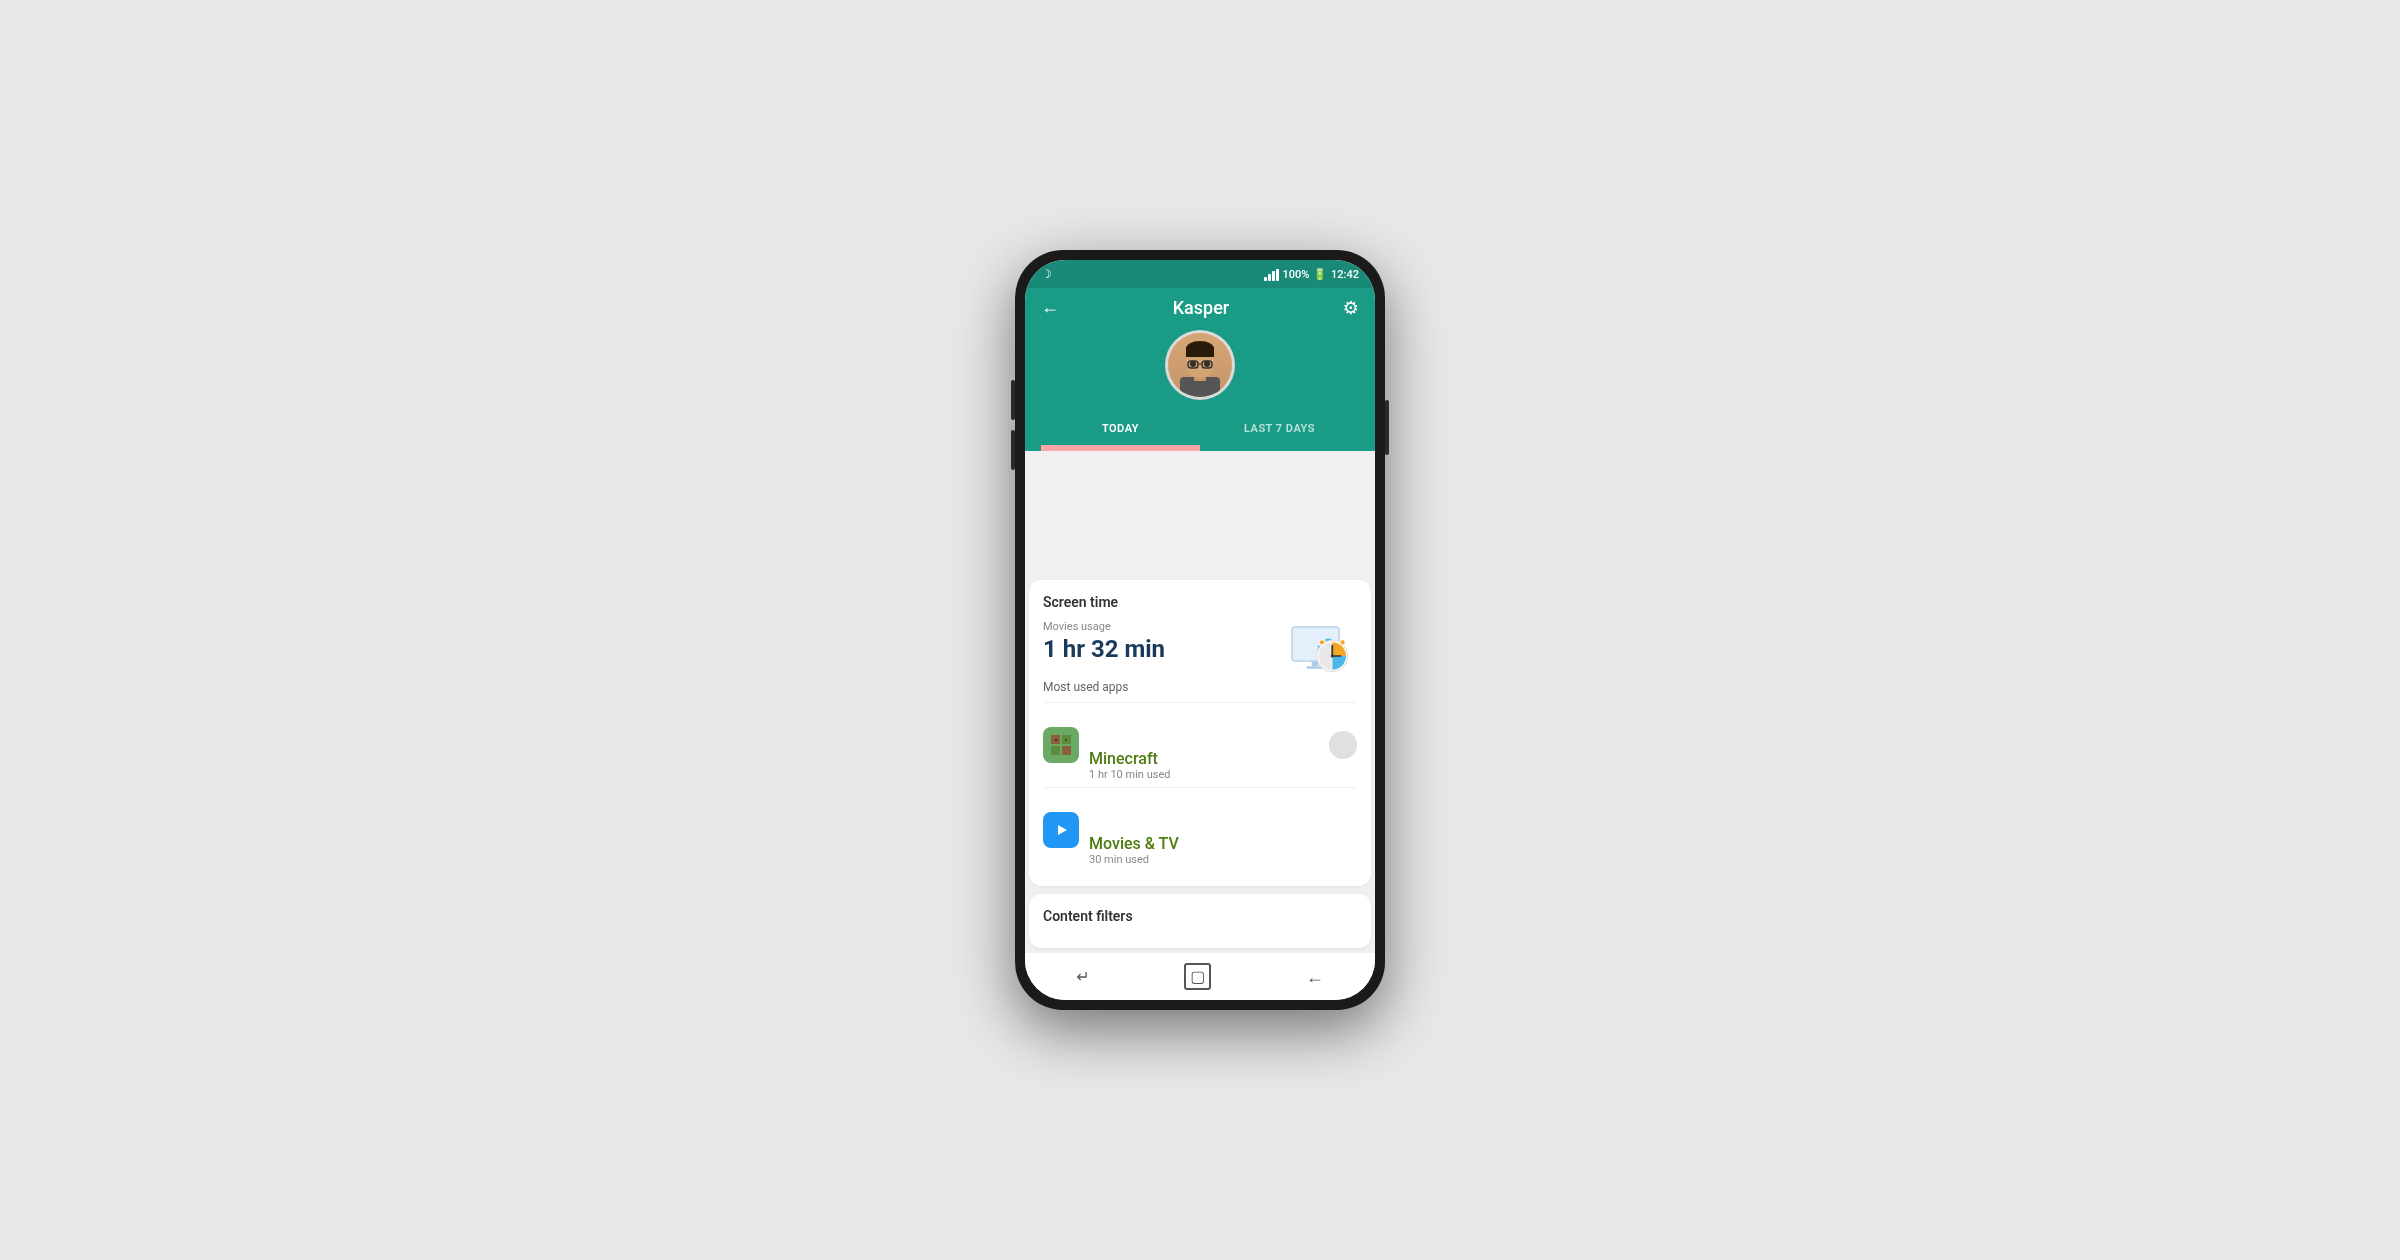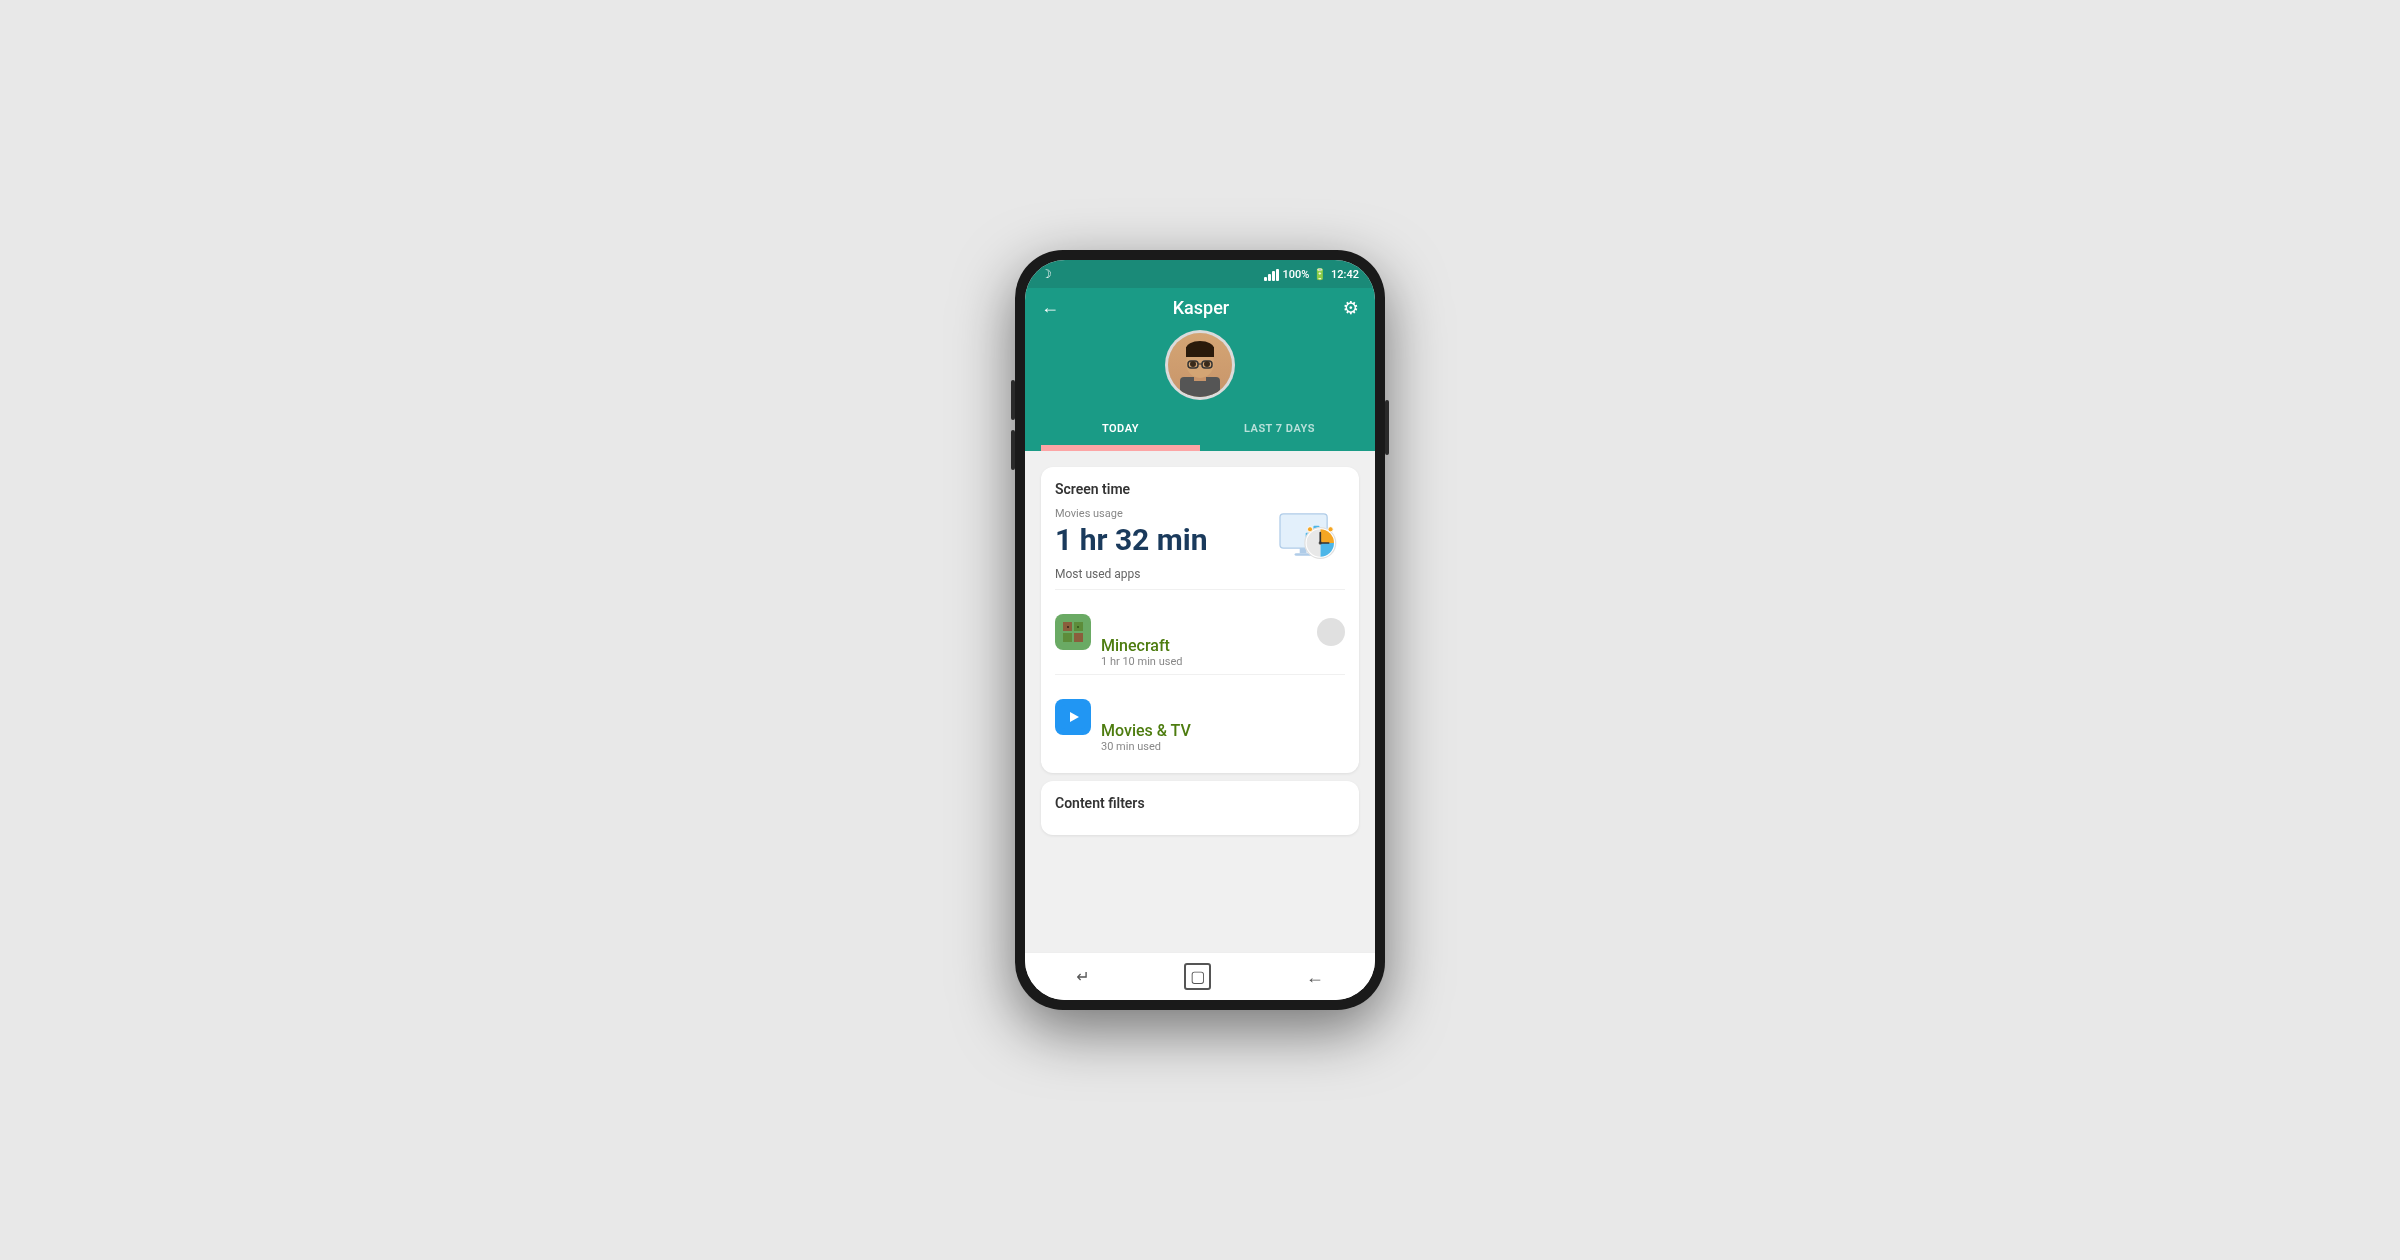--- a/index.html
+++ b/index.html
@@ -139,24 +139,25 @@
     .tab.active {
       color: white;
       border-bottom: 6px solid #fca5a5;
     }
 
     
     .content-area {
       flex: 1;
       background: #f0f0f0;
       overflow-y: auto;
-      padding: 16px;
+      padding: 4px;
       display: flex;
       flex-direction: column;
       gap: 8px;
+      justify-content: flex-end;
     }
 
     
     .card {
       background: white;
       border-radius: 12px;
       padding: 14px;
       box-shadow: 0 1px 3px rgba(0,0,0,0.08);
     }
 
@@ -175,21 +176,21 @@
     }
     .usage-info {
       flex: 1;
     }
     .usage-label {
       font-size: 11px;
       color: #888;
       margin-bottom: 2px;
     }
     .usage-value {
-      font-size: 30px;
+      font-size: 24px;
       font-weight: 700;
       color: #1a3a5c;
     }
 
     
     .clock-illustration {
       width: 70px;
       height: 60px;
       position: relative;
       flex-shrink: 0;

